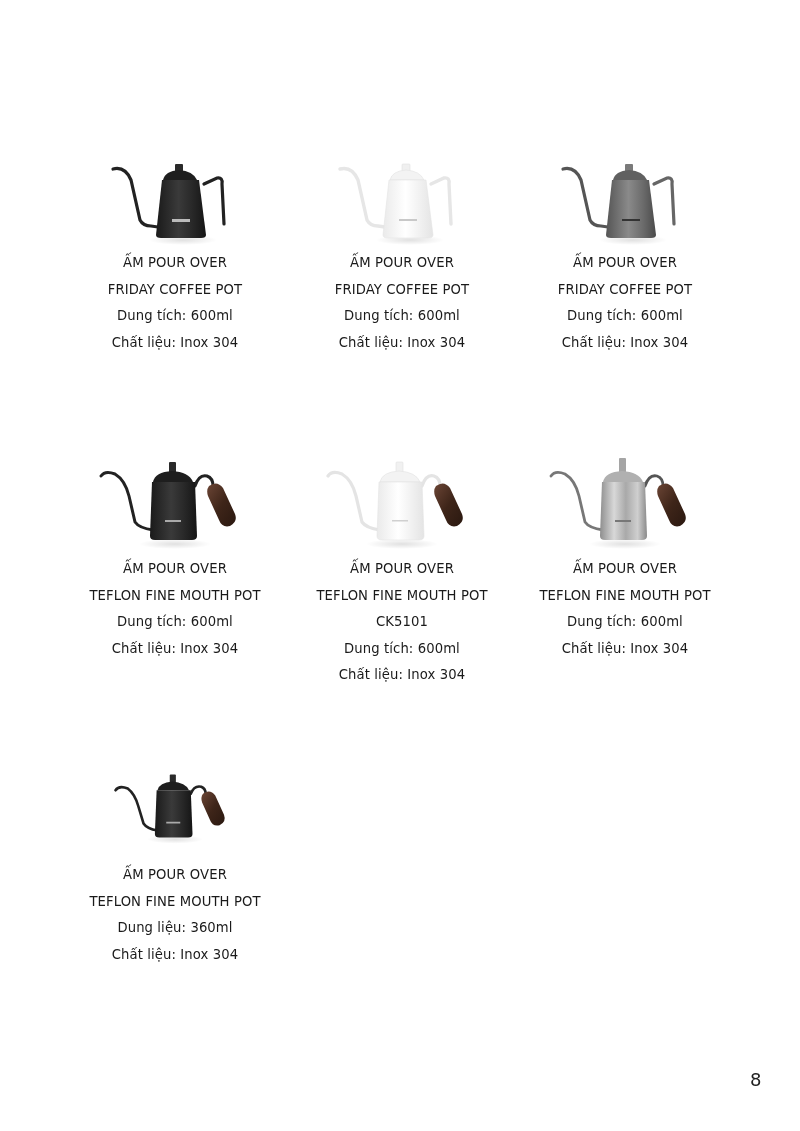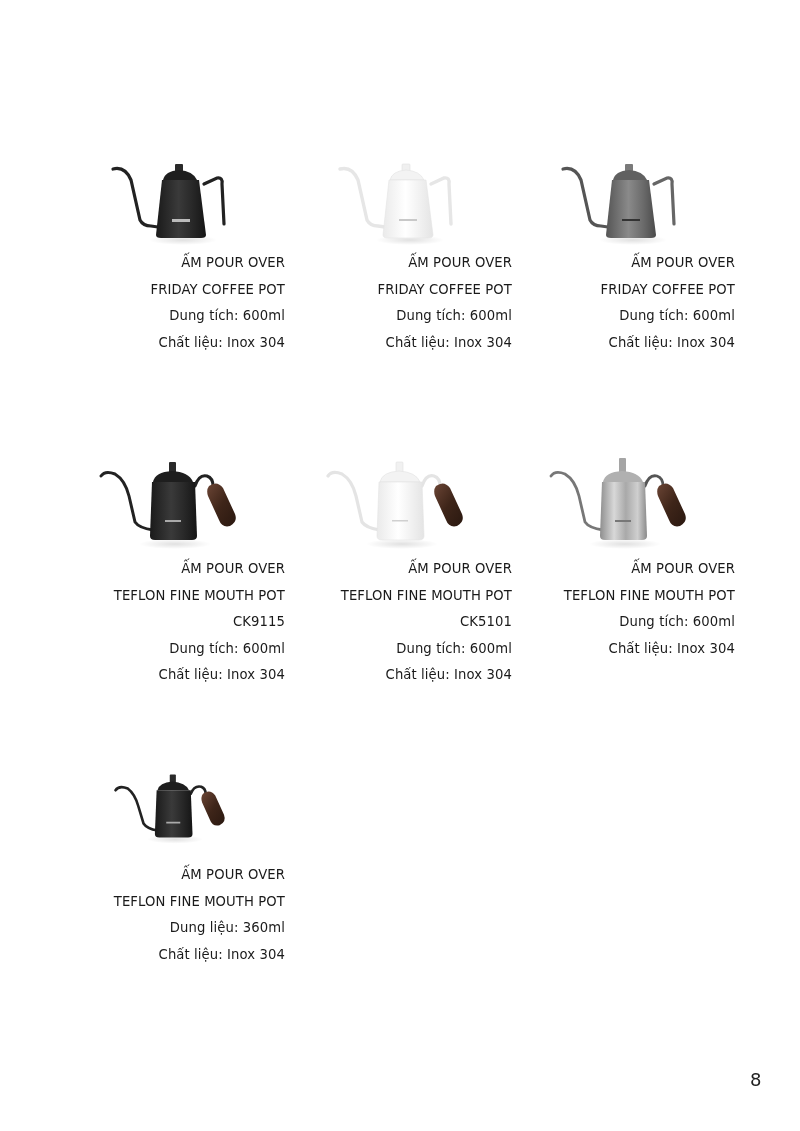--- a/index.html
+++ b/index.html
@@ -1,17 +1,17 @@
 <!DOCTYPE html>
 <html><head>
 <meta charset="utf-8">
 <style>
   html, body { margin: 0; padding: 0; background: #ffffff; }
   body { width: 800px; height: 1131px; position: relative; overflow: hidden; font-family: "DejaVu Sans", "Liberation Sans", sans-serif; color: #1a1a1a; }
-  .card { position: absolute; width: 220px; text-align: right; }
+  .card { position: absolute; width: 220px; text-align: center; }
   .card .img { width: 220px; height: 100px; position: relative; }
   .card .img svg { display: block; margin: 0 auto; }
   .card .lines { margin-top: 0; }
   .card .line { font-size: 13.2px; line-height: 26.6px; height: 26.6px; white-space: nowrap; letter-spacing: 0.1px; }
   .page-number { position: absolute; left: 750px; top: 1069px; font-size: 18px; color: #222; }
 </style>
 </head>
 <body>
 
 <svg width="0" height="0" style="position:absolute" aria-hidden="true">
@@ -121,21 +121,20 @@
       <path d="M114,30 Q122,24 128,32 L140,58 Q143,66 135,70 Q127,72 124,64 L113,40 Q111,34 114,30 Z" fill="url(#gWood)"></path>
       <rect x="74" y="6" width="7" height="11" rx="1" fill="#2a2a2a"></rect>
       <path d="M58,26 Q60,16 77,15 Q94,16 98,26 Z" fill="#1e1e1e"></path>
       <path d="M57,26 L100,26 L102,80 Q102,84 97,84 L60,84 Q55,84 55,80 Z" fill="url(#gBlack)"></path>
       <rect x="70" y="64" width="16" height="2" fill="#aaa"></rect>
     </svg>
   </div>
   <div class="lines">
     <div class="line">ẤM POUR OVER</div>
     <div class="line">TEFLON FINE MOUTH POT</div>
-    <div class="line">CK9115</div>
     <div class="line">Dung tích: 600ml</div>
     <div class="line">Chất  liệu: Inox 304</div>
   </div>
 </div>
 
 <div class="card" style="left:292px; top:456px;">
   <div class="img">
     <svg width="160" height="100" viewBox="0 0 160 100">
       <ellipse cx="80" cy="88" rx="36" ry="5" fill="url(#gShadow)"></ellipse>
       <path d="M6,20 Q10,14 20,18 Q30,24 34,40 L40,66 Q44,72 58,74" fill="none" stroke="#e4e4e4" stroke-width="3.2" stroke-linecap="round"></path>

